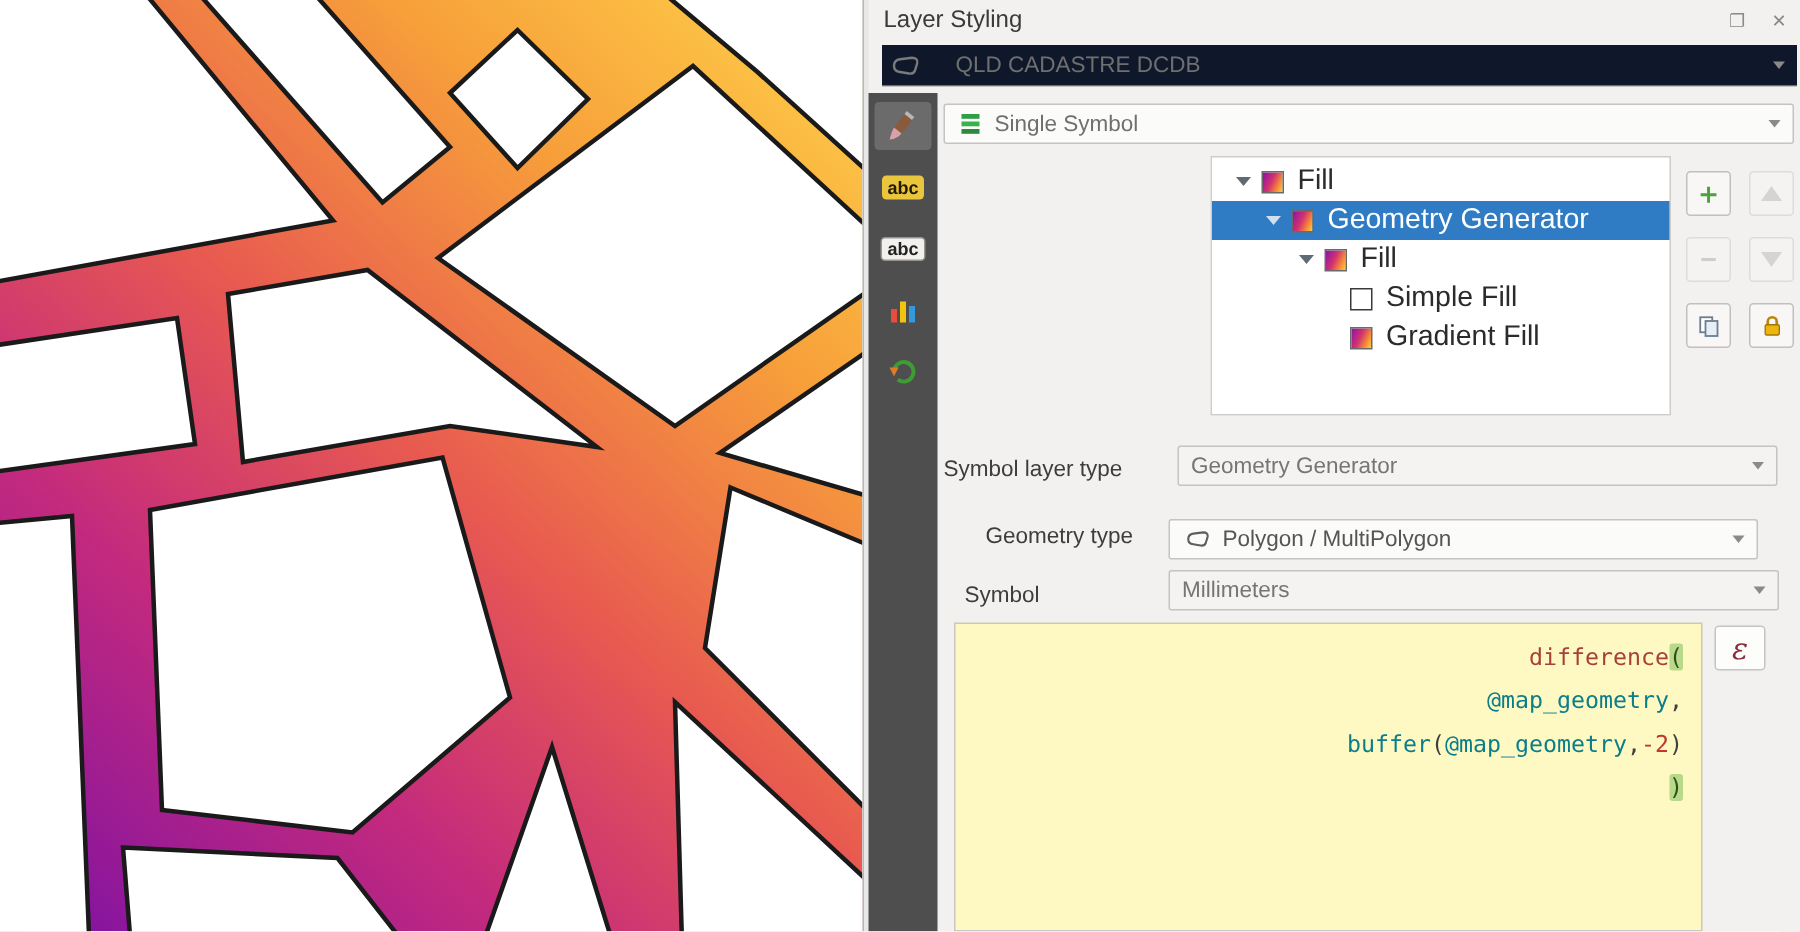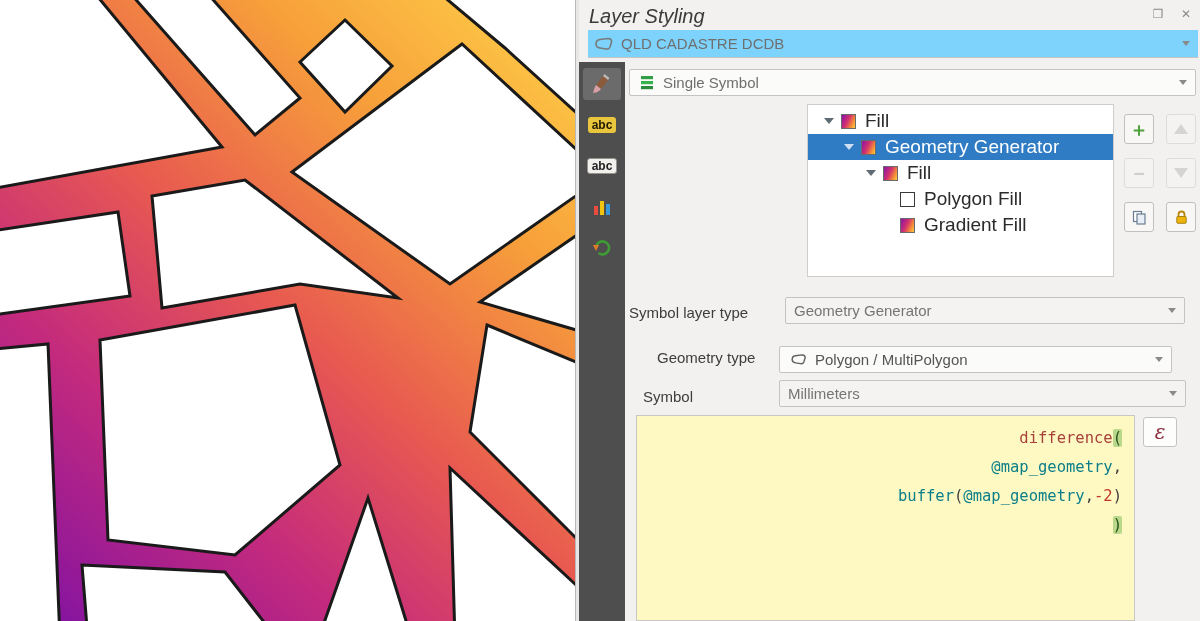--- a/index.html
+++ b/index.html
@@ -4,27 +4,27 @@
 <style>
   * { margin:0; padding:0; box-sizing:border-box; }
   body { font-family:"Liberation Sans", sans-serif; }
   .app { position:relative; width:1200px; height:621px; background:#f2f1f0; overflow:hidden; }
 
   
   .map-wrap { position:absolute; left:0; top:0; width:575px; height:621px; background:#fff; }
   .map-edge { position:absolute; left:575px; top:0; width:4px; height:621px; background:#e9e7e5; border-left:1px solid #bab8b6; }
 
   
-  .panel-title { position:absolute; left:589px; top:5px; font-size:20px; color:#3a3a3a;font-style:italic; }
+  .panel-title { position:absolute; left:589px; top:5px; font-size:16px; color:#3a3a3a; }
   .win-btns { position:absolute; right:6px; top:6px; display:flex; gap:12px; color:#8a8a8a; font-size:12px; }
   .win-btn { width:16px; height:16px; display:flex; align-items:center; justify-content:center; cursor:default; }
 
   .layer-combo { position:absolute; left:588px; top:30px; width:610px; height:28px;
-    border-bottom:1px solid #c6c4c2; display:flex; align-items:center; gap:7px;
-    padding:0 8px 0 4px; font-size:15px; color:#6f6f6f; background:#7dd3fc; }
+    border-bottom:1px solid #c6c4c2; display:flex; align-items:center; gap:23px;
+    padding:0 8px 0 4px; font-size:15px; color:#6f6f6f; background:#0f172a; }
   .spacer { margin-left:auto; }
   .chev { width:0; height:0; border-left:4px solid transparent; border-right:4px solid transparent; border-top:5px solid #8a8a8a; }
 
   
   .tabstrip { position:absolute; left:579px; top:62px; width:46px; height:559px; background:#4e4e4e;
     display:flex; flex-direction:column; align-items:center; padding-top:6px; gap:9px; }
   .tab { width:38px; height:32px; display:flex; align-items:center; justify-content:center; border-radius:3px; }
   .tab.selected { background:#6b6b6b; }
   .badge-yellow { background:#e9c63d; border-radius:3px; padding:1px 4px; font-size:12px; font-weight:bold; color:#231a00; }
   .badge-white  { background:#f2f1ee; border:1px solid #97948f; border-radius:3px; padding:0px 4px; font-size:12px; font-weight:bold; color:#222; }
@@ -179,21 +179,21 @@
       <span class="swatch swatch-grad"></span>
       <span>Geometry Generator</span>
     </div>
     <div class="tree-row ind3">
       <span class="expander"></span>
       <span class="swatch swatch-grad"></span>
       <span>Fill</span>
     </div>
     <div class="tree-row ind4">
       <span class="swatch swatch-white"></span>
-      <span>Polygon Fill</span>
+      <span>Simple Fill</span>
     </div>
     <div class="tree-row ind4">
       <span class="swatch swatch-grad"></span>
       <span>Gradient Fill</span>
     </div>
   </div>
 
   <div class="sym-btn enabled" style="left:1124px; top:114px;">
     <span class="plus-glyph">＋</span>
   </div>

